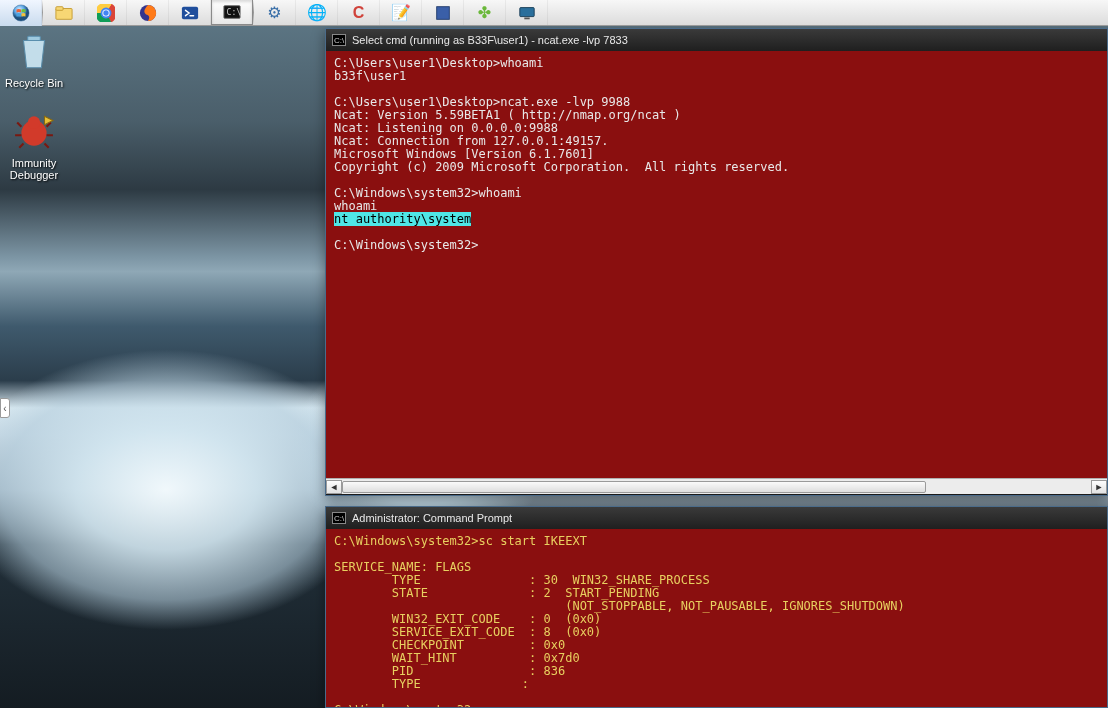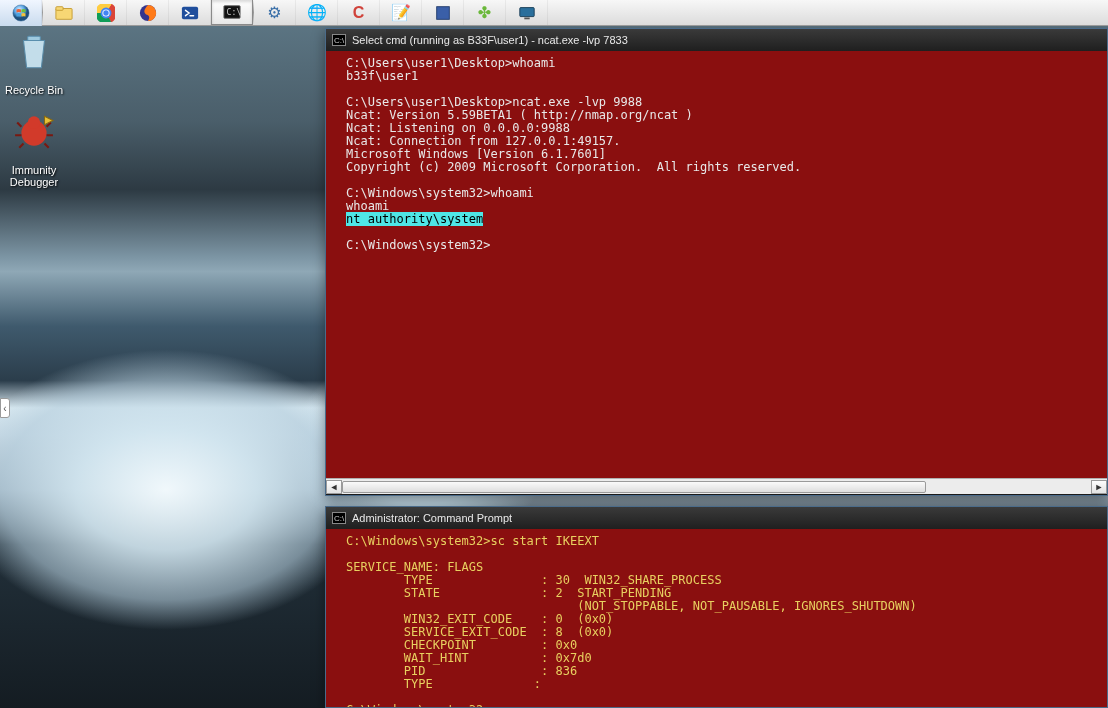--- a/index.html
+++ b/index.html
@@ -48,38 +48,38 @@
   }
   .task-btn svg, .task-btn .glyph { width: 18px; height: 18px; }
   .glyph { font-size: 16px; line-height: 18px; text-align:center; }
 
   
   .desktop-icon {
     position: absolute; width: 72px; display:flex; flex-direction:column; align-items:center;
     color: #fff; font-size: 11px; text-align:center; text-shadow: 1px 1px 2px #000;
   }
   .desktop-icon .ico { width: 42px; height: 42px; display:flex; align-items:center; justify-content:center; }
-  .desktop-icon .lbl { margin-top: 12px; max-width: 72px; }
+  .desktop-icon .lbl { margin-top: 5px; max-width: 72px; }
 
   
   .win {
     position: absolute; border: 1px solid #4a6b8a; background: #1a1a1a;
     box-shadow: 0 4px 12px rgba(0,0,0,0.4);
   }
   .win .titlebar {
     height: 22px; background: linear-gradient(to bottom, #3a3a3a, #1f1f1f);
     display:flex; align-items:center; padding: 0 6px;
     color: #e8e8e8; font-size: 11px;
   }
   .titlebar .cmd-icon {
     width: 14px; height: 12px; background: #000; border: 1px solid #888; margin-right: 6px;
     display:inline-flex; align-items:center; justify-content:center; font-size: 8px; color:#ccc;
   }
   .terminal {
-    background: #8a0f0f; padding: 6px 6px 2px 20px; overflow: hidden;
+    background: #8a0f0f; padding: 6px 6px 2px 8px; overflow: hidden;
     font-family: "Lucida Console", Consolas, monospace; font-size: 12px; line-height: 13px;
     color: #e8e8e8; white-space: pre;
   }
   .terminal .sel { background: #4fe6e6; color: #000; }
   .terminal.yellow { color: #e8d060; }
   .hscroll {
     height: 16px; background: #ececec; border-top: 1px solid #b0b0b0;
     display:flex; align-items:center;
   }
   .hscroll .arrow {

